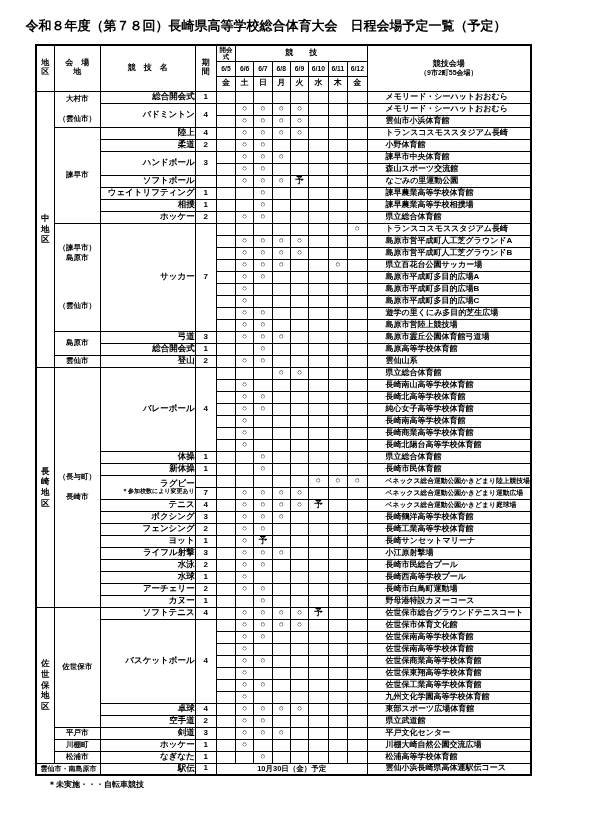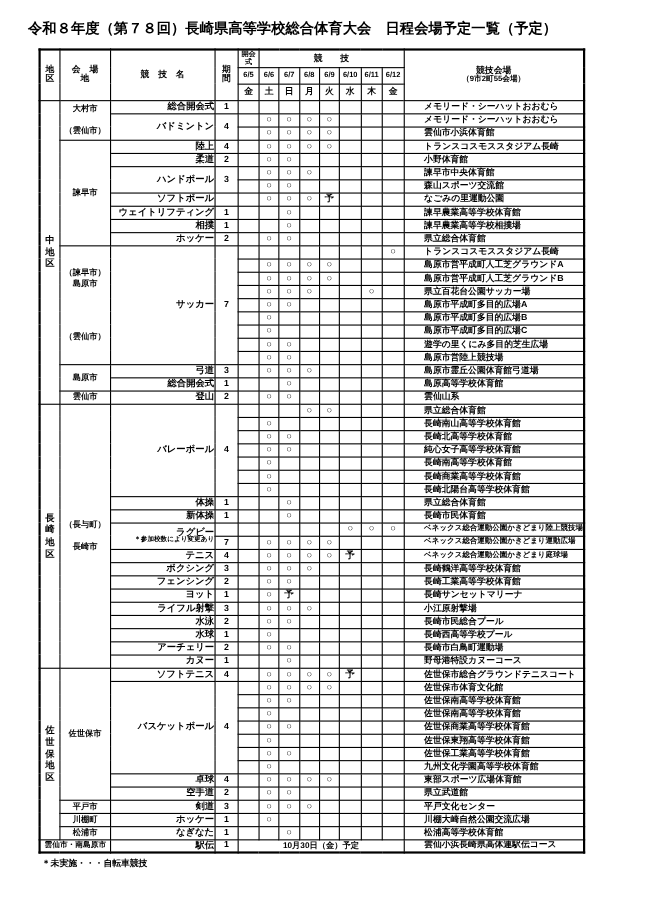--- a/index.html
+++ b/index.html
@@ -34,21 +34,21 @@
   .place { font-size:7.5px; white-space:pre-line; line-height:1.3; }
   .c-name { font-size:8.5px; white-space:nowrap;text-align:right; }
   .c-name .note { font-size:6px; white-space:nowrap; }
   .period { font-size:8px; }
   .mark { font-size:8.5px; }
   .venue { font-size:8px; text-align:left; padding-left:18px; white-space:nowrap; }
   .venue.small { font-size:6.8px; }
   .ek-place { font-size:7px; }
   .ek-note { font-size:7.5px; }
   .footnote {
-    margin:3px 0 0 38px; font-size:8px; font-weight:bold;
+    margin:3px 0 0 48px; font-size:8px; font-weight:bold;
   }
 </style>
 </head>
 <body>
 
 <div class="page">
   <div class="title">令和８年度（第７８回）長崎県高等学校総合体育大会　日程会場予定一覧（予定）</div>
 
   <table class="sched">
     <colgroup>

